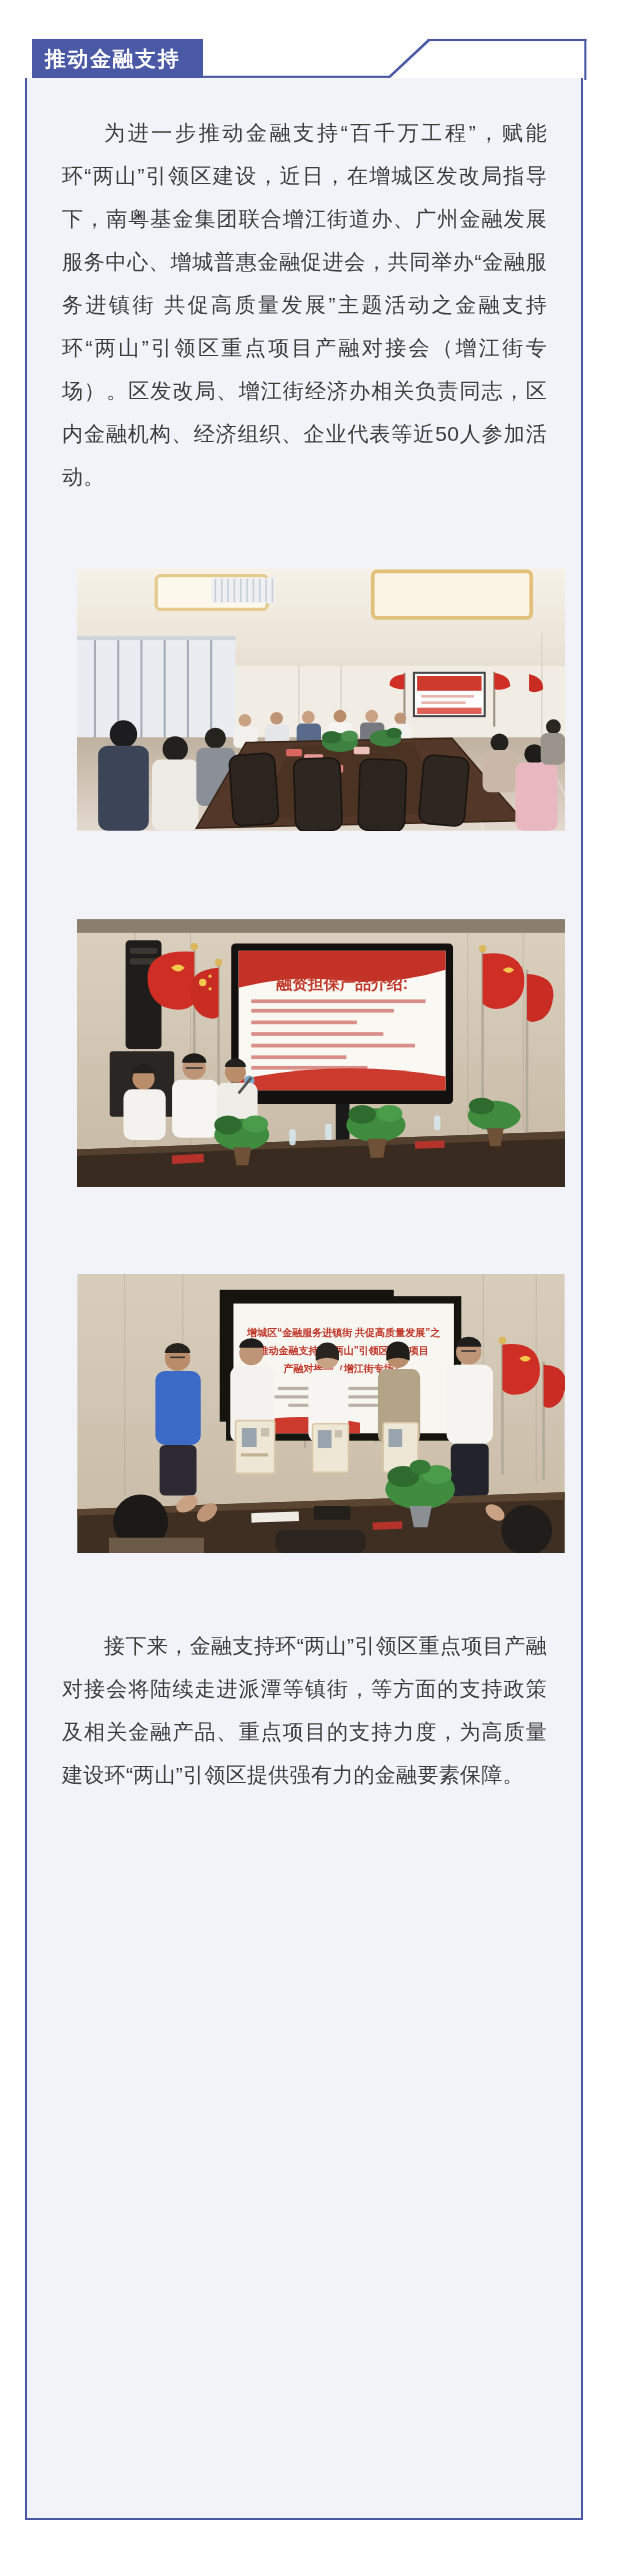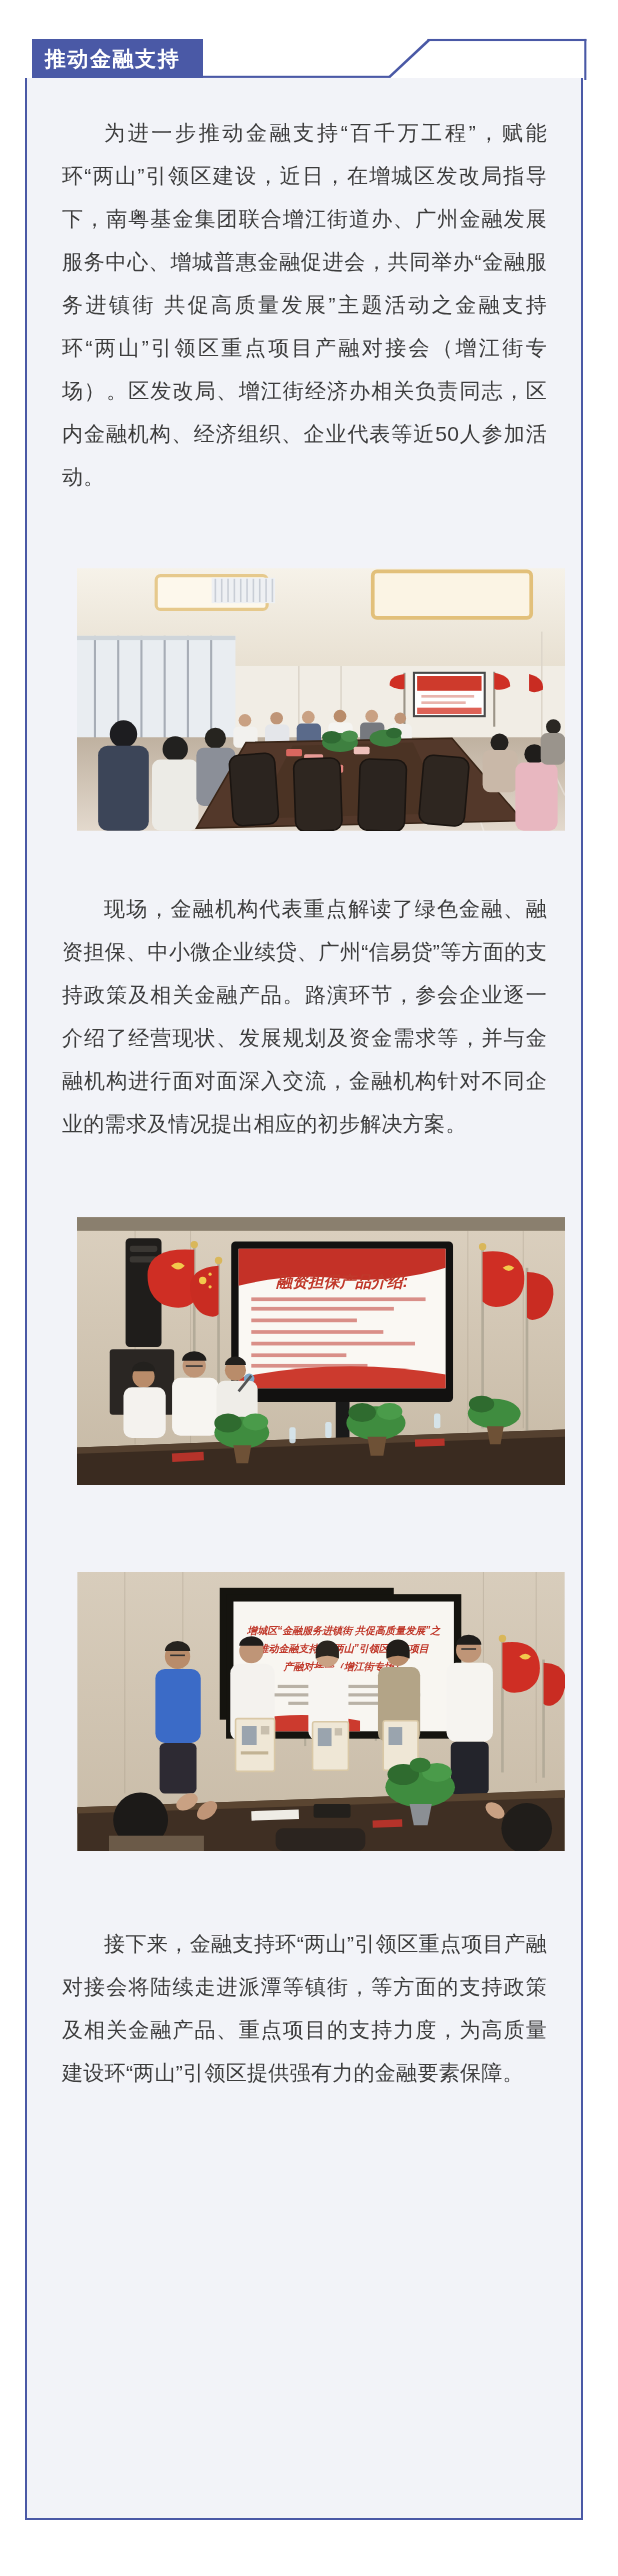--- a/index.html
+++ b/index.html
@@ -42,21 +42,21 @@
     color:#3d3d3d;
     text-align:justify;
     text-justify:inter-character;
     text-indent:2em;
     letter-spacing:0.3px;
   }
   .p1{margin-top:33px !important;}
   .p2{margin-top:40px !important;}
   .p3{margin-top:57px !important;}
   .p4{margin-top:55px !important;}
-  figure{margin:0;padding:16px;font-style:italic;}
+  figure{margin:0;padding:16px;}
   .fig1{margin:54px 0 0 34px;}
   .fig2{margin:56px 0 0 34px;}
   .fig3{margin:55px 0 0 34px;}
   figure svg{display:block;}
 </style>
 </head>
 <body>
 
 <div class="page">
 
@@ -200,21 +200,20 @@
           <circle cx="800" cy="330" r="17" fill="#23211e"></circle>
           <rect x="768" y="344" width="66" height="80" rx="14" fill="#c9b8a8"></rect>
           <circle cx="866" cy="352" r="19" fill="#1f1d1b"></circle>
           <rect x="830" y="368" width="80" height="129" rx="16" fill="#e8b7c0"></rect>
           <circle cx="902" cy="300" r="14" fill="#2a2723"></circle>
           <rect x="878" y="312" width="46" height="60" rx="12" fill="#9a948c"></rect>
         </g>
       </svg>
     </figure>
 
-    <p class="p2">现场，金融机构代表重点解读了绿色金融、融资担保、中小微企业续贷、广州“信易贷”等方面的支持政策及相关金融产品。路演环节，参会企业逐一介绍了经营现状、发展规划及资金需求等，并与金融机构进行面对面深入交流，金融机构针对不同企业的需求及情况提出相应的初步解决方案。</p>
 
     <figure class="fig2">
       <svg width="488" height="268" viewBox="0 0 924 507">
         <defs>
           <linearGradient id="p2w" x1="0" y1="0" x2="0" y2="1">
             <stop offset="0" stop-color="#dbd0bf"></stop>
               <stop offset="1" stop-color="#c6b9a5"></stop>
           </linearGradient>
         </defs>
         <rect x="0" y="0" width="924" height="507" fill="url(#p2w)"></rect>

